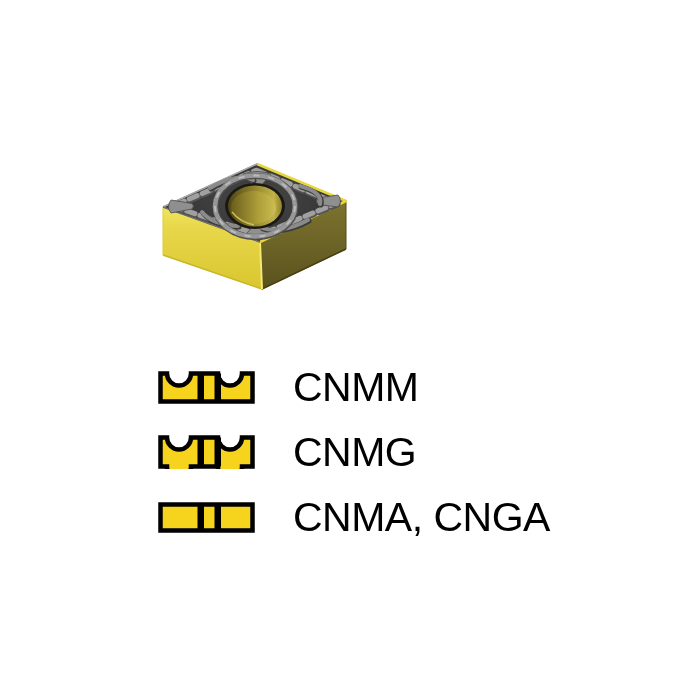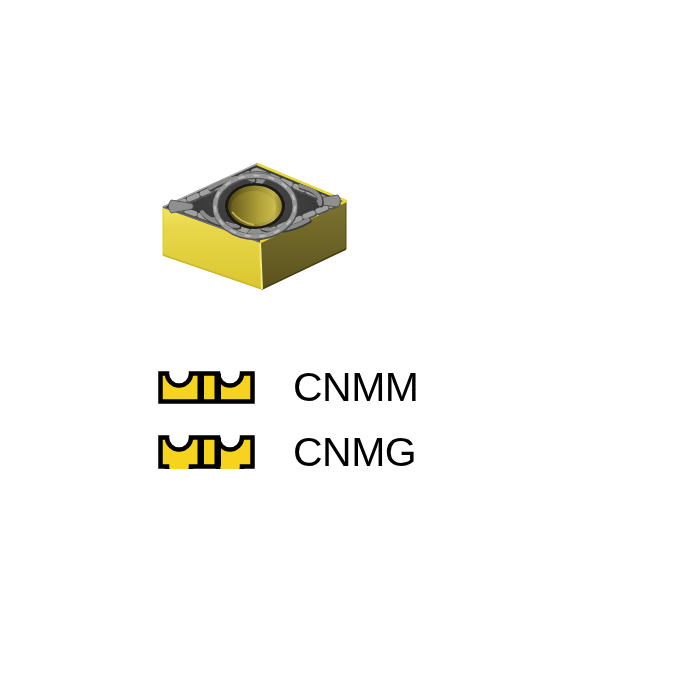--- a/index.html
+++ b/index.html
@@ -112,15 +112,23 @@
 
     <div class="legend-row r2">
       <svg width="97" height="34" viewBox="0 0 97 34">
         <path d="M2.5,2.5 L9,2.5 A12 12 0 0 0 33,2.5 L60,2.5 A12 12 0 0 0 84,2.5 L94.5,2.5 L94.5,31.5 L84,31.5 A12 12 0 0 1 60,31.5 L33,31.5 A12 12 0 0 1 9,31.5 L2.5,31.5 Z" fill="#F6D31C" stroke="#000000" stroke-width="4.5" stroke-linejoin="miter"></path>
         <rect x="39.5" y="2.5" width="6.5" height="29" fill="#000000"></rect>
         <rect x="56.5" y="2.5" width="6.5" height="29" fill="#000000"></rect>
       </svg>
       <span class="legend-label">CNMG</span>
     </div>
 
+    <div class="legend-row r3">
+      <svg width="97" height="31" viewBox="0 0 97 31">
+        <path d="M2.5,2.5 L94.5,2.5 L94.5,28.5 L2.5,28.5 Z" fill="#F6D31C" stroke="#000000" stroke-width="4.5" stroke-linejoin="miter"></path>
+        <rect x="39.5" y="2.5" width="6.5" height="26" fill="#000000"></rect>
+        <rect x="56.5" y="2.5" width="6.5" height="26" fill="#000000"></rect>
+      </svg>
+      <span class="legend-label">CNMA, CNGA</span>
+    </div>
 
   </div>
 </div>
 
 </body></html>

